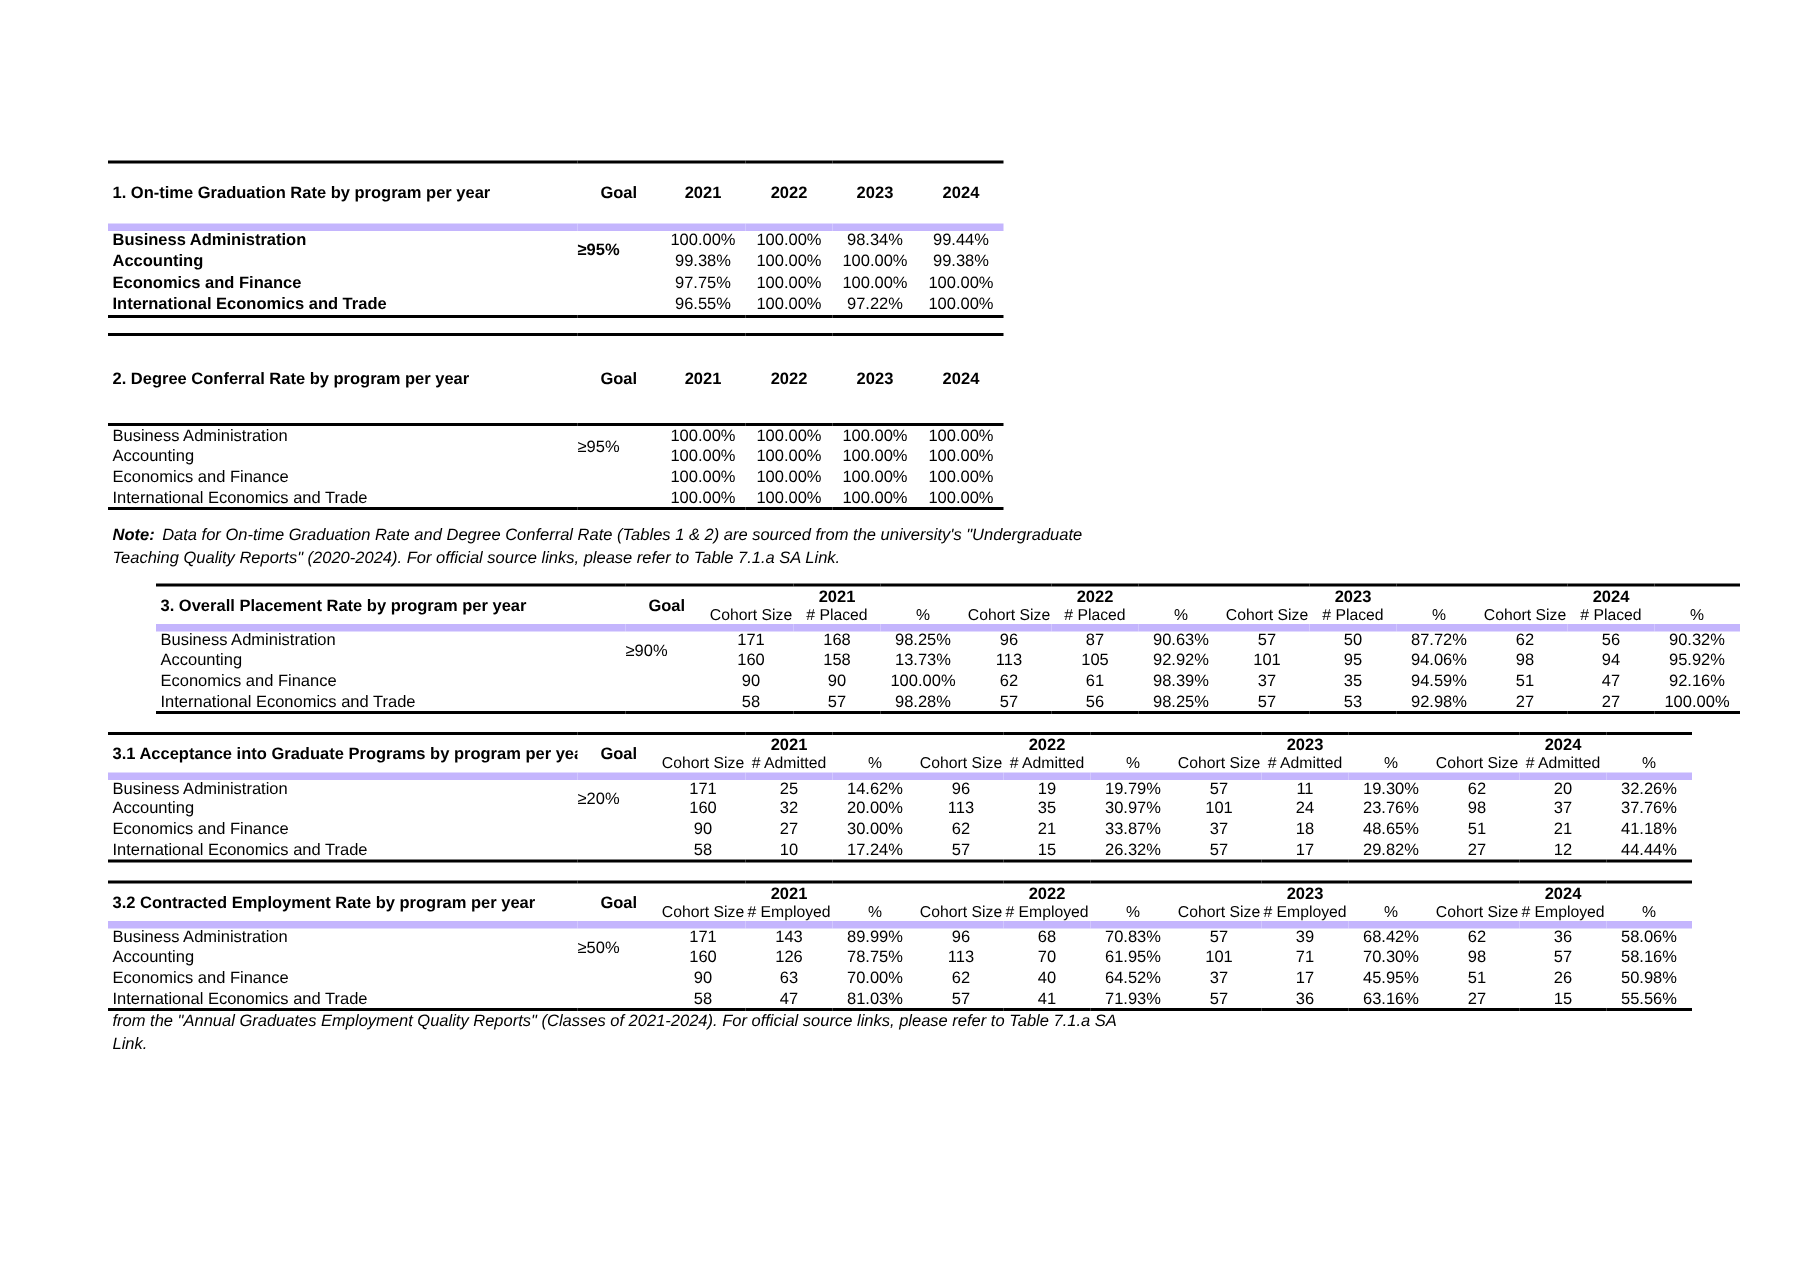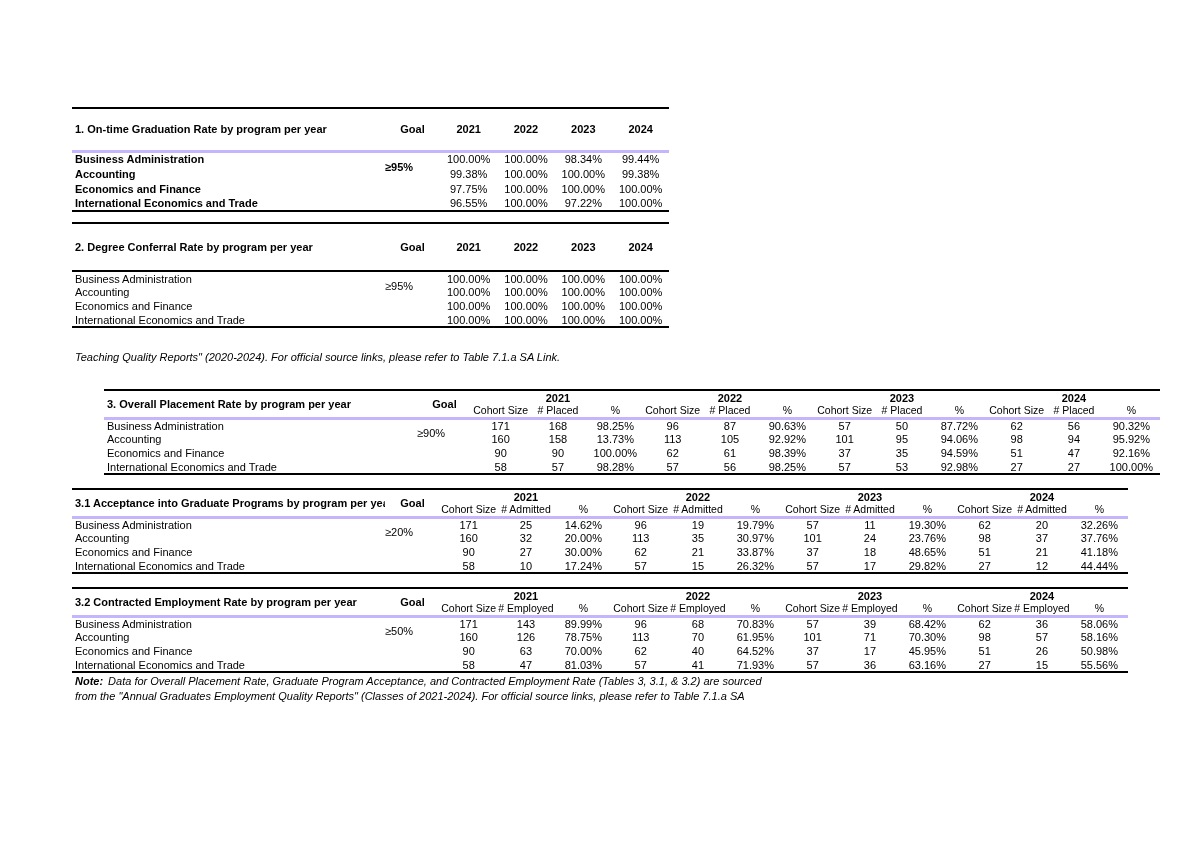--- a/index.html
+++ b/index.html
@@ -8,21 +8,21 @@
     font-family:"Liberation Sans", sans-serif; color:#000;
     position:relative; overflow:hidden;
   }
   .page { position:absolute; inset:0; background:#ffffff; }
   .page-title { position:absolute; left:75px; top:78px; font-size:15px; letter-spacing:0.1px; }
   .tblock { position:absolute; }
   table.tbl {
     border-collapse:collapse; table-layout:fixed;
     border-top:2px solid #000; border-bottom:2px solid #000;
   }
-  table.tbl thead { border-bottom:3px solid #c4b5fd; }
+  table.tbl thead { border-bottom:5px solid #c4b5fd; }
   .thick-sep table.tbl thead { border-bottom:2px solid #000; }
   .tbl th, .tbl td { padding:0; margin:0; font-size:11px; font-weight:normal; vertical-align:middle; white-space:nowrap; overflow:hidden; }
   .tbl th.lbl { text-align:left; font-weight:bold; padding-left:3px; }
   .tbl th.goal-h { text-align:center; font-weight:bold; }
   .tbl th.yr { text-align:center; font-weight:bold; }
   .tbl th.sub { text-align:center; font-size:10.5px; }
   .tbl td.prog { text-align:left; padding-left:3px; }
   .tbl td.val { text-align:center; }
   .tbl td.goalval { text-align:left; }
   .emph .tbl td.prog, .emph .tbl td.goalval { font-weight:bold; }
@@ -94,21 +94,21 @@
       <table class="tbl" style="width: 597.32px;">
         <colgroup>
           <col style="width: 313px;">
           <col style="width: 55px;">
           <col style="width: 57.33px;">
           <col style="width: 57.33px;">
           <col style="width: 57.33px;">
           <col style="width: 57.33px;">
         </colgroup>
         <thead>
-          <tr style="height: 48px;">
+          <tr style="height: 60px;">
             <th class="lbl">2. Degree Conferral Rate by program per year</th>
             <th class="goal-h">Goal</th>
             <th class="yr">2021</th>
             <th class="yr">2022</th>
             <th class="yr">2023</th>
             <th class="yr">2024</th>
           </tr>
         </thead>
         <tbody>
           <tr style="height: 14px;">
@@ -140,20 +140,21 @@
             <td class="val">100.00%</td>
             <td class="val">100.00%</td>
             <td class="val">100.00%</td>
             <td class="val">100.00%</td>
           </tr>
         </tbody>
       </table>
     </div>
 
   <div class="note" style="left:75px; top:350px; width:830px;">
+      <div class="note-line"><span class="note-prefix">Note:</span>Data for On-time Graduation Rate and Degree Conferral Rate (Tables 1 &amp; 2) are sourced from the university's "Undergraduate</div>
       <div class="note-line">Teaching Quality Reports" (2020-2024). For official source links, please refer to Table 7.1.a SA Link.</div>
     </div>
 
   <div class="tblock" style="left:72px; top:389px;">
       <table class="tbl" style="width: 1055.96px; margin-left: 32px;">
         <colgroup>
           <col style="width: 313px;">
           <col style="width: 55px;">
           <col style="width: 57.33px;">
           <col style="width: 57.33px;">
@@ -474,16 +475,16 @@
             <td class="val">63.16%</td>
             <td class="val">27</td>
             <td class="val">15</td>
             <td class="val">55.56%</td>
           </tr>
         </tbody>
       </table>
     </div>
 
   <div class="note" style="left:75px; top:674px; width:830px;">
-      <div class="note-line"><span class="note-prefix">Note:</span>Data for Overall Placement Rate, Graduate Program Acceptance, and Contracted Employment Rate (Tables 3, 3.1, &amp; 3.2) are sourced</div>
       <div class="note-line">from the "Annual Graduates Employment Quality Reports" (Classes of 2021-2024). For official source links, please refer to Table 7.1.a SA</div>
+      <div class="note-line">Link.</div>
     </div>
 </div>
 
 </body></html>

